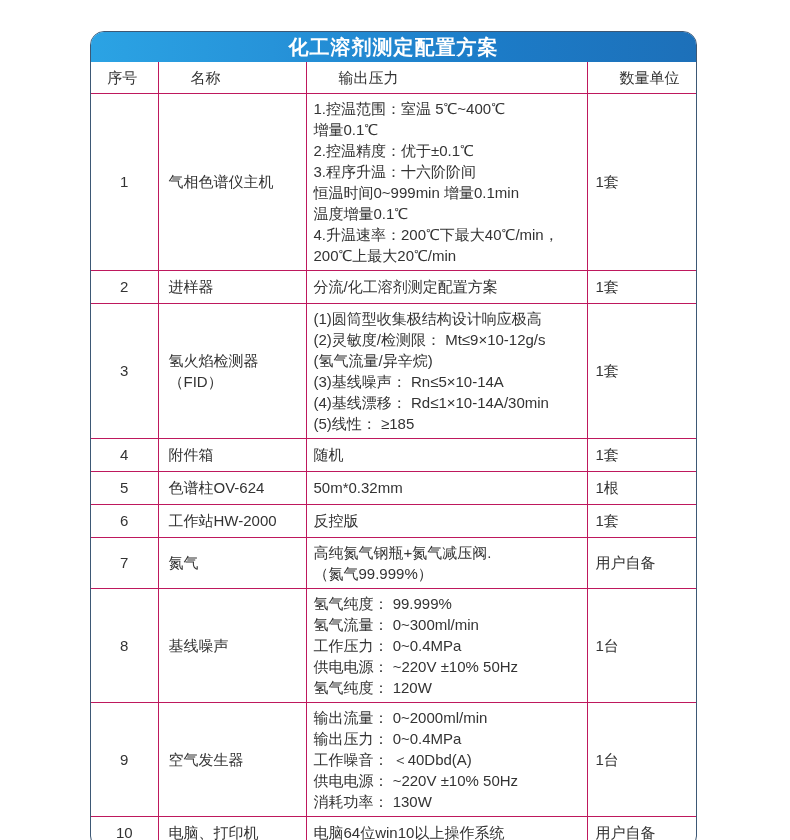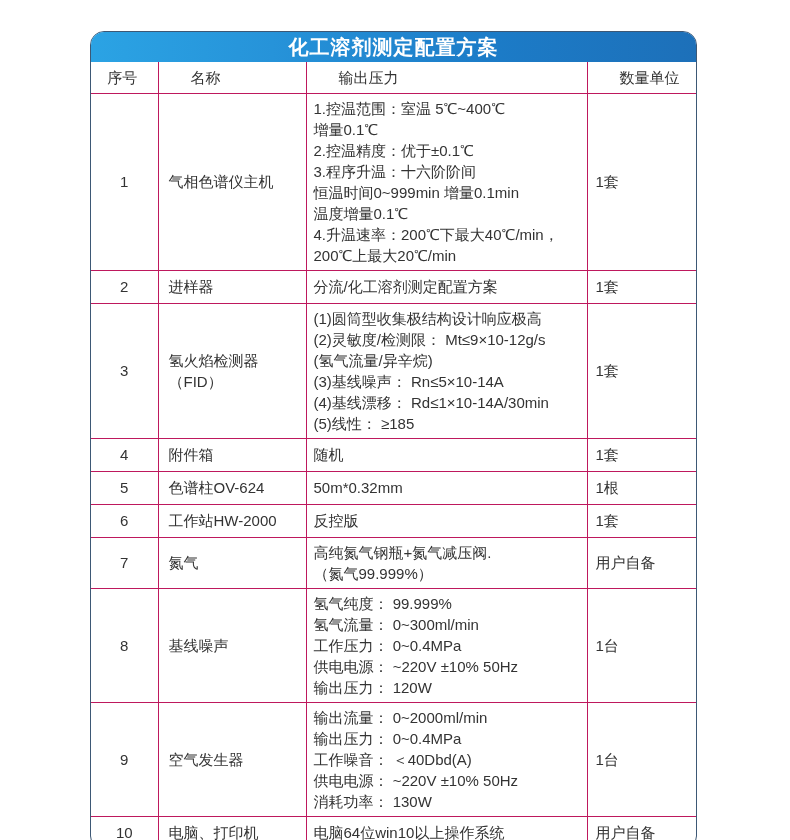--- a/index.html
+++ b/index.html
@@ -161,21 +161,21 @@
           <td class="cell-qty">用户自备</td>
         </tr>
         <tr>
           <td class="cell-no">8</td>
           <td class="cell-name">基线噪声</td>
           <td class="cell-spec">
             <div class="spec-line">氢气纯度： 99.999%</div>
             <div class="spec-line">氢气流量： 0~300ml/min</div>
             <div class="spec-line">工作压力： 0~0.4MPa</div>
             <div class="spec-line">供电电源： ~220V ±10% 50Hz</div>
-            <div class="spec-line">输出压力： 120W</div>
+            <div class="spec-line">氢气纯度： 120W</div>
           </td>
           <td class="cell-qty">1台</td>
         </tr>
         <tr>
           <td class="cell-no">9</td>
           <td class="cell-name">空气发生器</td>
           <td class="cell-spec">
             <div class="spec-line">输出流量： 0~2000ml/min</div>
             <div class="spec-line">输出压力： 0~0.4MPa</div>
             <div class="spec-line">工作噪音： ＜40Dbd(A)</div>

